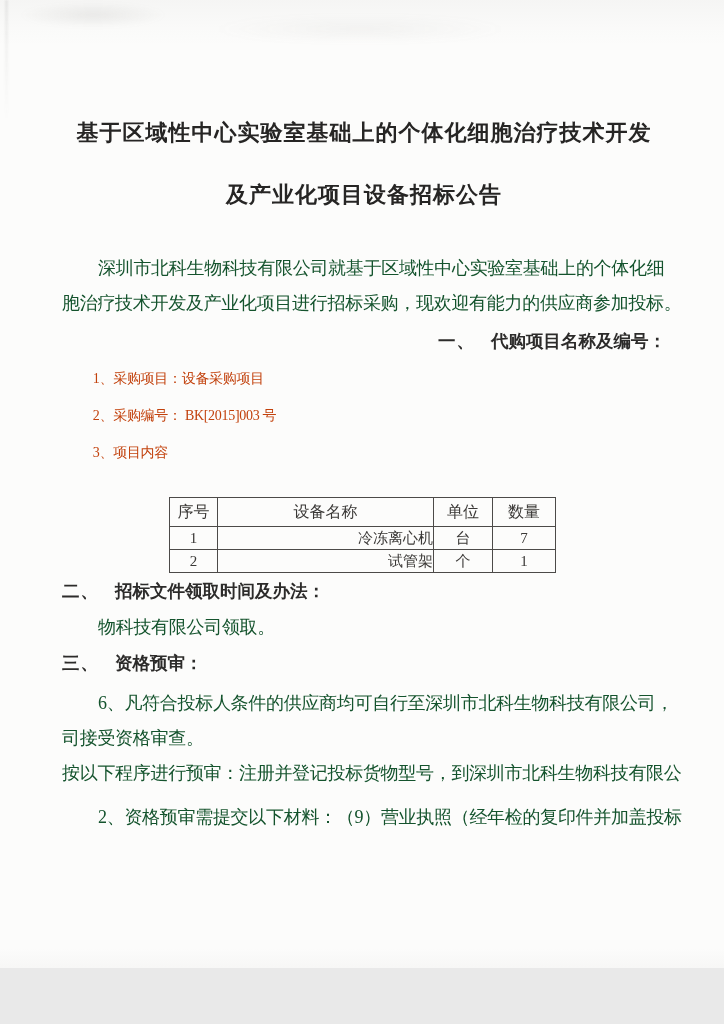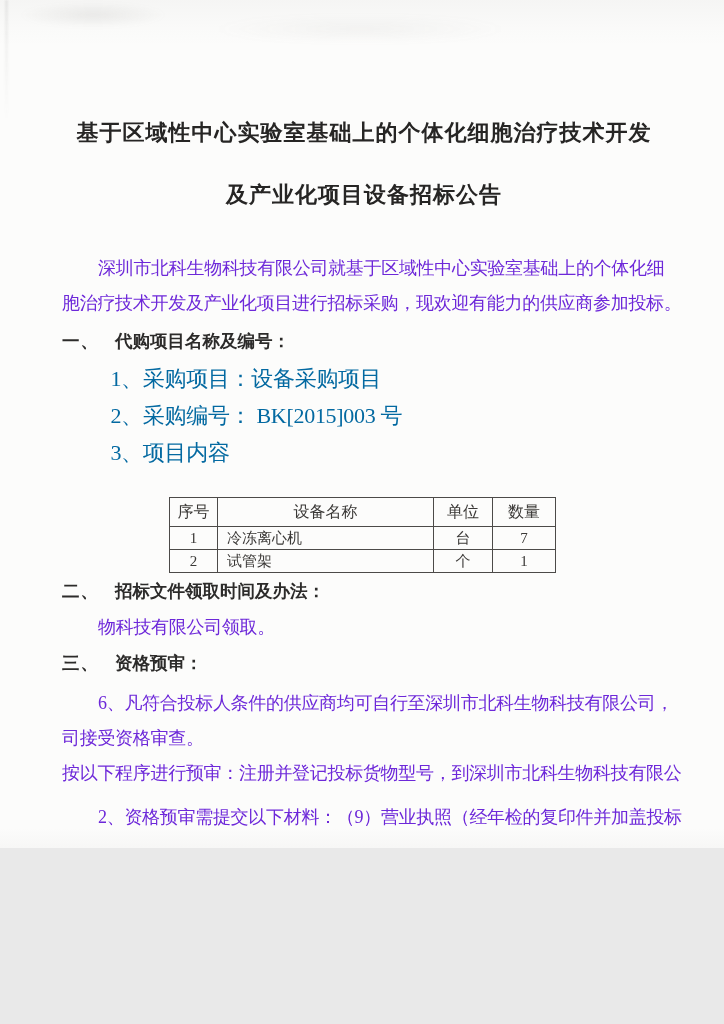--- a/index.html
+++ b/index.html
@@ -4,21 +4,21 @@
 <style>
   * { margin: 0; padding: 0; box-sizing: border-box; }
   html, body { width: 724px; background: #e9e9e9; }
   body {
     font-family: "Liberation Serif", "DejaVu Serif", serif;
     -webkit-font-smoothing: antialiased;
   }
   .page {
     position: relative;
     width: 724px;
-    height: 848px;
+    height: 968px;
     margin: 0 auto;
     background: #fcfcfb;
     overflow: hidden;
     color: #32302e;
   }
   
   .scan-top-band {
     position: absolute; top: 0; left: 0; right: 0; height: 46px;
     background: linear-gradient(180deg, rgba(120,118,115,0.05), rgba(120,118,115,0.015) 60%, transparent);
     pointer-events: none;
@@ -54,42 +54,42 @@
     text-align: center;
     letter-spacing: 1px;
   }
   .doc-title .title-line { display: block; line-height: 62px; white-space: nowrap; }
 
   .intro { margin-top: 25px; }
   .body-line {
     font-size: 18px;
     line-height: 35px;
     letter-spacing: -0.3px;
-    color: #6d28d9;
+    color: #14532d;
     white-space: nowrap;
   }
   .indent-first { padding-left: 2em; }
   .block-indent { padding-left: 2em; }
 
   .section-heading {
     font-family: "Liberation Sans", "DejaVu Sans", sans-serif;
     font-weight: bold;
     font-size: 17.5px;
     line-height: 37px;
     color: #2c2b2a;
     white-space: nowrap;
   }
   .section-heading .sec-num { margin-right: 16px; letter-spacing: 1px; }
-  .sec1-heading { margin-top: 2px; }
+  .sec1-heading { margin-top: 2px; text-align: right; }
 
   .list-item {
-    font-size: 22px;
+    font-size: 14px;
     line-height: 37px;
     letter-spacing: -0.3px;
-    color: #0369a1;
+    color: #c2410c;
     padding-left: 2.2em;
     white-space: nowrap;
   }
 
   .equip-table {
     margin-top: 26px;
     margin-left: 107px;
     border-collapse: collapse;
     table-layout: fixed;
     width: 386px;
@@ -102,21 +102,21 @@
     color: #3a3836;
     text-align: center;
     overflow: hidden;
   }
   .equip-table th { font-size: 16px; height: 29px; }
   .equip-table td { font-size: 15px; height: 23px; }
   .equip-table .col-seq  { width: 48px; }
   .equip-table .col-name { width: 216px; }
   .equip-table .col-unit { width: 59px; }
   .equip-table .col-qty  { width: 63px; }
-  .equip-table td.cell-name { text-align: left; padding-left: 9px; margin-top: 17px; }
+  .equip-table td.cell-name { text-align: right; padding-left: 9px; margin-top: 17px; }
 
   .sec3-para1 { margin-top: 4px; }
   .sec3-para2 { margin-top: 9px; }
 </style>
 </head>
 <body>
 
 <div class="page">
   <div class="scan-top-band"></div>
   <div class="scan-smudge-a"></div>

